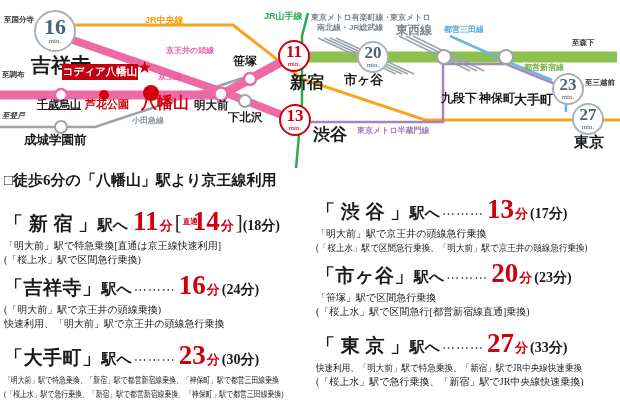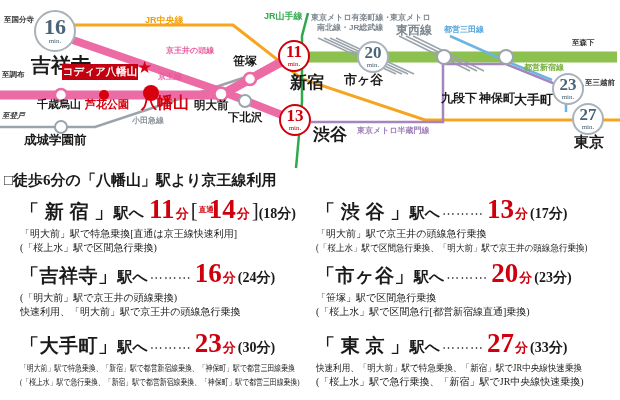--- a/index.html
+++ b/index.html
@@ -19,21 +19,21 @@
   .bg-gray{border:2px solid #a9b2ba;color:#4a6478;}
   .bg-red{border:2.5px solid #cf000e;color:#cf000e;}
   .b32{width:32px;height:32px;} .b32 .b-num{font-size:17px;}
   .b42{width:42px;height:42px;} .b42 .b-num{font-size:22px;}
   .propbox{position:absolute;left:62px;top:64px;width:76px;height:16px;background:#c3000f;color:#fff;
            display:flex;align-items:center;justify-content:center;
            font-family:"Liberation Sans","DejaVu Sans",sans-serif;font-weight:700;font-size:10.5px;}
   .star{position:absolute;left:137px;top:57px;color:#d7000f;font-size:17px;}
   .heading{position:absolute;left:4px;top:171px;font-size:15px;font-weight:700;}
   .route{position:absolute;width:304px;}
-  .col-left .route{left:20px;} .col-right .route{left:316px;width:302px;}
+  .col-left .route{left:4px;margin-top:12px;} .col-right .route{left:316px;width:302px;}
   .rt-line{display:flex;align-items:baseline;white-space:nowrap;}
   .rt-title{font-size:19px;font-weight:700;letter-spacing:0.5px;}
   .rt-suffix{font-size:15px;font-weight:700;}
   .rt-leader{font-size:13px;letter-spacing:1px;margin:0 3px 0 2px;}
   .rt-min{font-size:27px;font-weight:600;color:#cf000e;line-height:1;}
   .rt-unit{font-size:13px;font-weight:700;color:#cf000e;margin:0 2px 0 1px;}
   .rt-paren{font-size:14px;font-weight:700;}
   .rt-direct{display:inline-flex;align-items:baseline;}
   .d-br{font-size:21px;font-weight:400;color:#222;position:relative;top:-1px;}
   .d-stack{display:inline-block;width:9px;font-size:7.5px;line-height:1.15;font-weight:700;color:#cf000e;
@@ -107,21 +107,21 @@
     <div class="lbl ln" style="left:357px;top:127px;font-size:8px;color:#9d7fb8;">東京メトロ半蔵門線</div>
     <div class="lbl ln" style="left:132px;top:117px;font-size:8px;color:#8b949c;">小田急線</div>
 
     <div class="lbl edge" style="left:4px;top:16px;">至国分寺</div>
     <div class="lbl edge" style="left:2px;top:71px;">至調布</div>
     <div class="lbl edge" style="left:2px;top:112px;font-style:italic;">至登戸</div>
     <div class="lbl edge" style="left:572px;top:39px;">至森下</div>
     <div class="lbl edge" style="left:585px;top:79px;">至三越前</div>
 
     <div class="lbl st" style="left:31px;top:55px;font-size:20px;">吉祥寺</div>
-    <div class="lbl st" style="left:37px;top:99px;font-size:11px;">千歳烏山</div>
+    <div class="lbl st" style="left:37px;top:99px;font-size:11px;text-decoration:underline;">千歳烏山</div>
     <div class="lbl st-red" style="left:85px;top:99px;font-size:11px;">芦花公園</div>
     <div class="lbl st-red" style="left:141px;top:95px;font-size:16px;">八幡山</div>
     <div class="lbl st" style="left:194px;top:100px;font-size:11.5px;">明大前</div>
     <div class="lbl st" style="left:233px;top:55px;font-size:12px;">笹塚</div>
     <div class="lbl st" style="left:228px;top:112px;font-size:11.5px;">下北沢</div>
     <div class="lbl st" style="left:24px;top:134px;font-size:12.5px;">成城学園前</div>
     <div class="lbl st" style="left:290px;top:74px;font-size:17px;">新宿</div>
     <div class="lbl st" style="left:313px;top:126px;font-size:17px;">渋谷</div>
     <div class="lbl st" style="left:344px;top:73px;font-size:13px;">市ヶ谷</div>
     <div class="lbl st" style="left:441px;top:92px;font-size:12px;">九段下</div>

